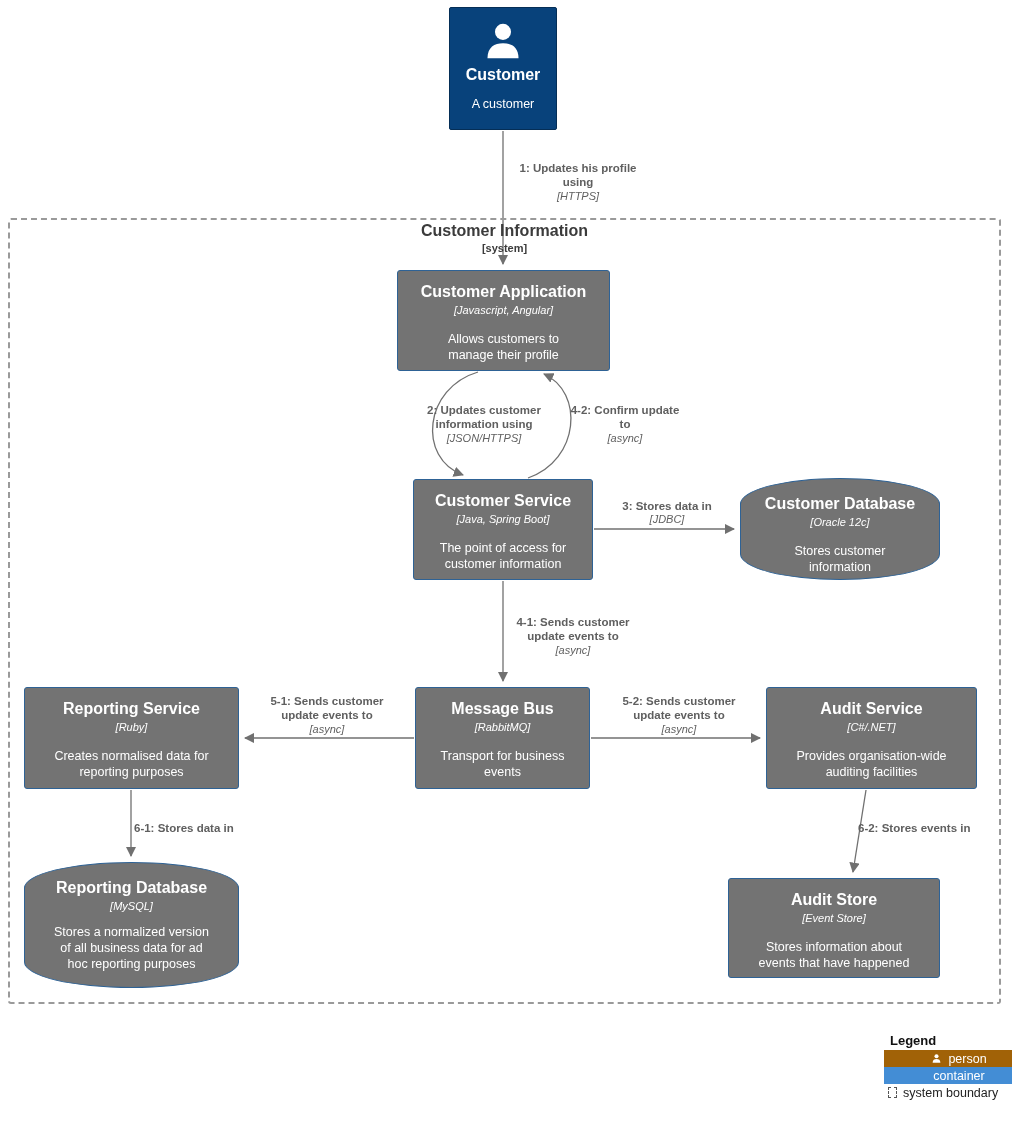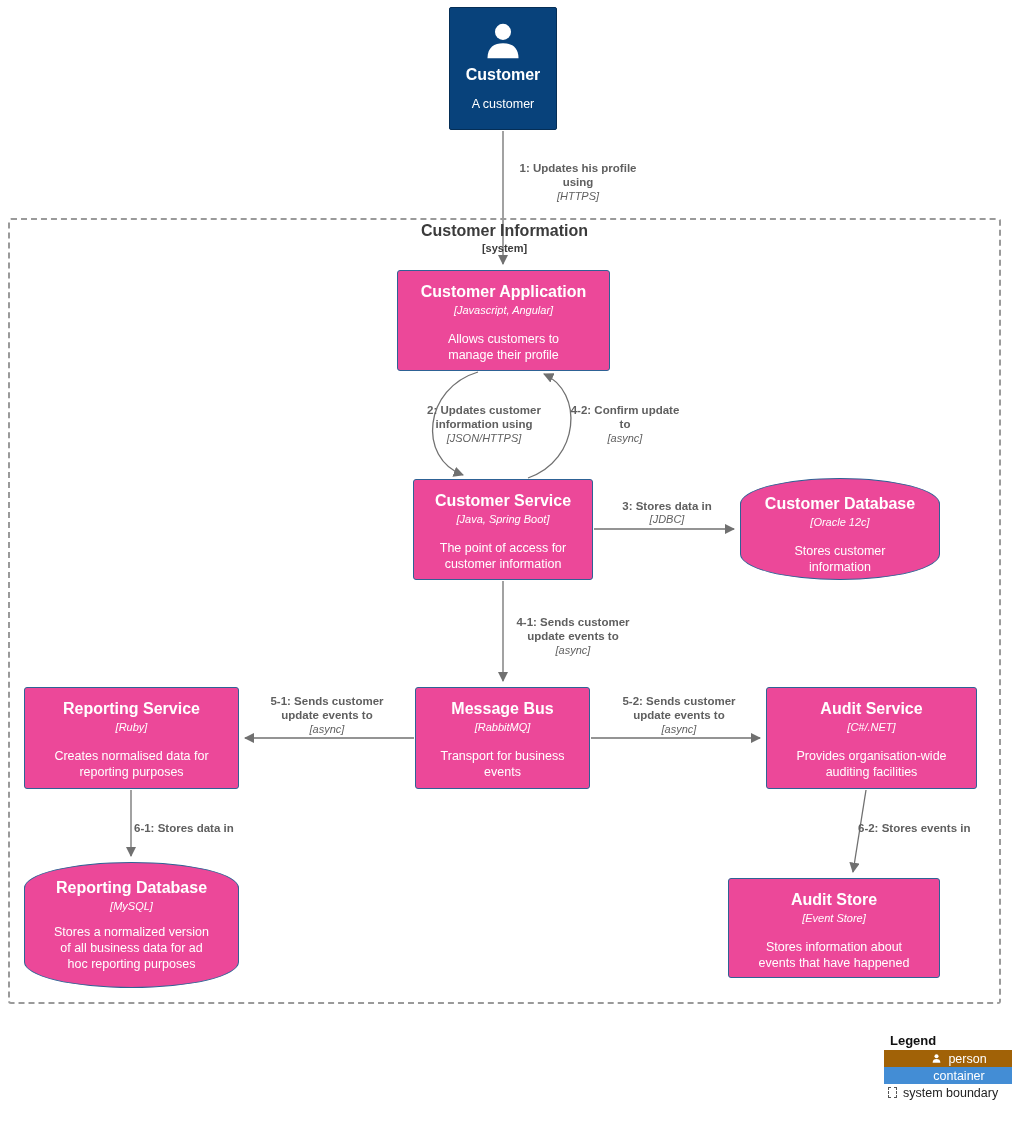--- a/index.html
+++ b/index.html
@@ -23,21 +23,21 @@
     font-size:11px; font-weight:bold; color:#3b3b3b; white-space:nowrap;
   }
 
   
   .node {
     position:absolute; box-sizing:border-box; display:flex; flex-direction:column;
     align-items:center; text-align:center; color:#ffffff; padding:12px 8px 8px 8px;
     cursor:default;
   }
   .person-node { background:#08427B; border:1px solid #052E56; border-radius:2px; }
-  .container-node { background:#ec4899; border:1px solid #2E6295; border-radius:3px; }
+  .container-node { background:#737373; border:1px solid #2E6295; border-radius:3px; }
   .cylinder { border-radius:50% / 26px; padding-top:16px; }
   .node .title { font-weight:bold; font-size:16px; line-height:1.15; }
   .node .tech  { font-style:italic; font-size:11px; margin-top:3px; line-height:1.2; }
   .node .desc  { font-size:12.5px; margin-top:13px; line-height:1.3; }
   .person-node .title { margin-top:4px; }
   .person-node .desc  { margin-top:12px; font-size:12.5px; }
   .person-icon svg { display:block; }
   .pre { white-space:pre-line; }
 
   

